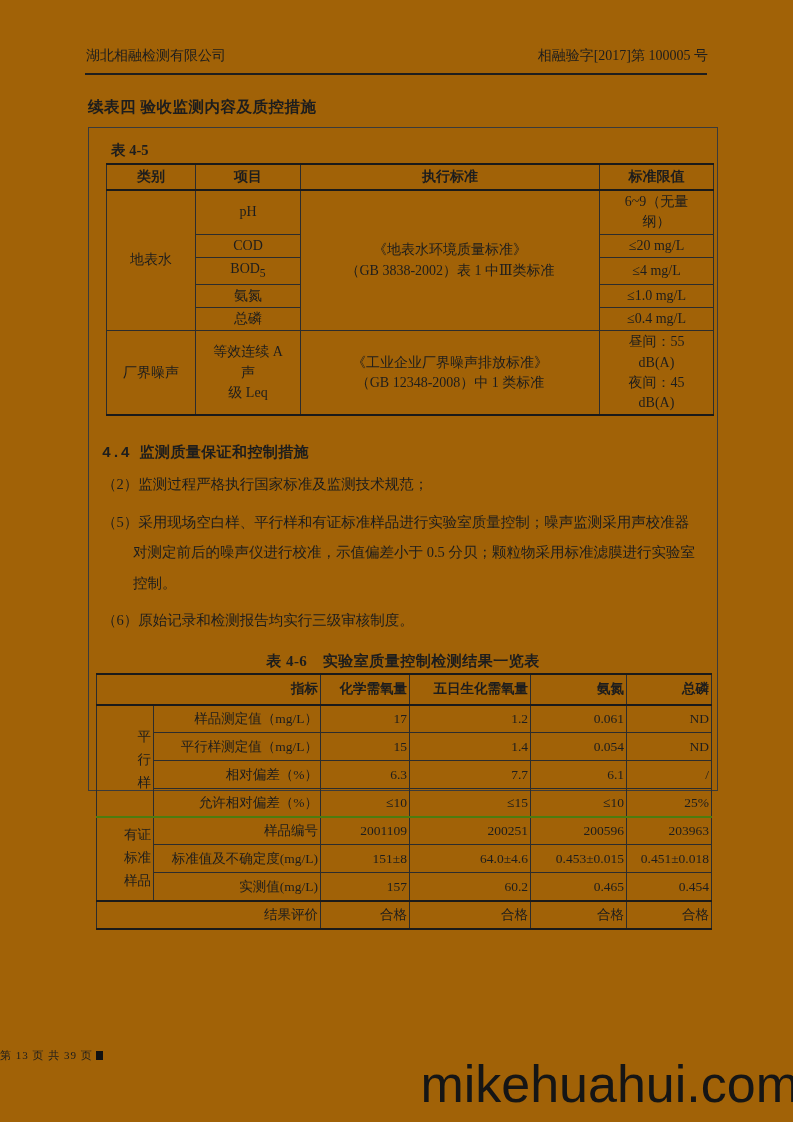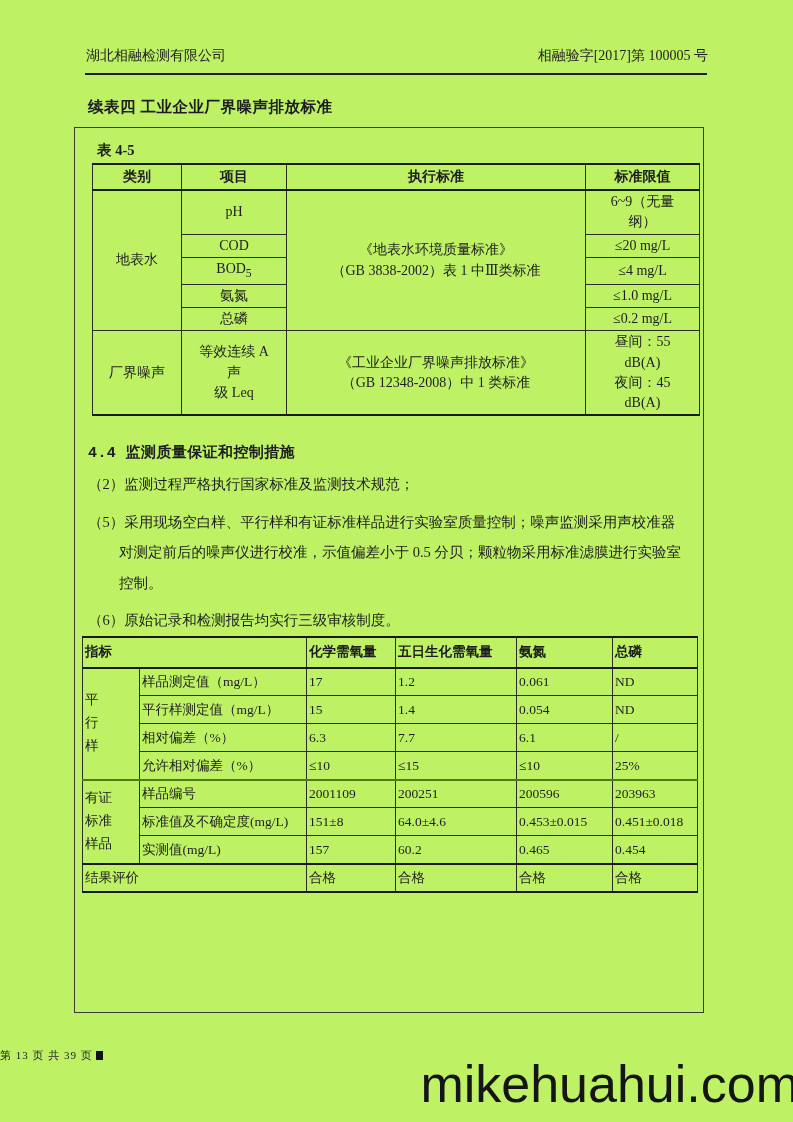--- a/index.html
+++ b/index.html
@@ -1,47 +1,47 @@
 <!DOCTYPE html>
 <html><head>
 <meta charset="utf-8">
 <style>
   * { margin:0; padding:0; box-sizing:border-box; }
   html,body { background:#ffffff; }
   .page {
-    position:relative; width:793px; height:1122px; background:#bef264;
+    position:relative; width:793px; height:1122px; background:#a16207;
     font-family:"Liberation Serif","DejaVu Serif",serif; color:#1d1d1d;
     overflow:hidden; margin:0 auto;
   }
   
   .hdr {
     position:absolute; top:47px; left:86px; width:622px;
     display:flex; justify-content:space-between; font-size:14px;
   }
   .hdr-rule { position:absolute; top:73px; left:85px; width:622px; border-top:2px solid #1e1e1e; }
   .sec-title { position:absolute; top:97px; left:88px; font-size:15.5px; font-weight:bold; letter-spacing:.5px; }
   
-  .box { position:absolute; top:127px; left:74px; width:630px; height:886px; border:1.5px solid #3a3a3a; }
+  .box { position:absolute; top:127px; left:88px; width:630px; height:664px; border:1.5px solid #3a3a3a; }
   
   .t45-label { margin:13px 0 3px 22px; font-size:14.5px; font-weight:bold; }
   table { border-collapse:collapse; table-layout:fixed; }
   .t45 { margin-left:17px; width:607px; font-size:14px; }
   .t45 td { border:1px solid #2c2c2c; text-align:center; vertical-align:middle; height:23px; padding:1px 12px; line-height:1.45; }
   .t45 tr.head td { border-top:2.5px solid #1a1a1a; border-bottom:2.5px solid #1a1a1a; font-weight:bold; height:26px; }
   .t45 tr.noise td { height:44px; border-bottom:2.5px solid #1a1a1a; }
   .t45 .two-line span { display:block; }
   
   .s44-head { margin:27px 0 0 13px; font-size:15px; font-weight:bold; letter-spacing:.4px;font-family:Liberation Mono, monospace; }
   .s44-item { margin:7px 18px 0 13px; font-size:14.5px; line-height:30.5px; }
   .s44-hang { padding-left:31px; text-indent:-31px; }
   .s44-close { margin:4px 14px 0 6px; font-size:14.5px; line-height:28px; text-indent:2.3em; }
   
   .t46-title { margin:16px 0 2px 0; text-align:center; font-size:15px; font-weight:bold; letter-spacing:.5px; }
   .t46 { margin-left:7px; width:615px; font-size:13.5px; }
-  .t46 td { border:1px solid #2c2c2c; text-align:left; vertical-align:middle; height:28px; padding:2px 2px; line-height:1.5; }
+  .t46 td { border:1px solid #2c2c2c; text-align:right; vertical-align:middle; height:28px; padding:2px 2px; line-height:1.5; }
   .t46 tr.head td { border-top:2.5px solid #1a1a1a; border-bottom:2.5px solid #1a1a1a; font-weight:bold; height:31px; }
   .t46 tr.grp-start td { border-top:2px solid #4d7c0f; }
   .t46 tr.foot td { border-top:2px solid #1a1a1a; border-bottom:2.5px solid #1a1a1a; }
   .t46 .vlines span { display:block; line-height:1.7; }
   
   .pagenum { position:absolute; top:1048px; left:0; width:770px; text-align:left; font-size:11px; letter-spacing:1px; }
   .pagenum .sq { display:inline-block; width:7px; height:9px; background:#111; margin-left:3px; vertical-align:-1px; }
   .watermark {
     position:absolute; top:1054px; right:-6px;
     font-family:"Liberation Sans","DejaVu Sans",sans-serif;
@@ -52,21 +52,21 @@
 <body>
 
 <div class="page">
 
   <div class="hdr">
     <span>湖北相融检测有限公司</span>
     <span>相融验字[2017]第 100005 号</span>
   </div>
   <div class="hdr-rule"></div>
 
-  <div class="sec-title">续表四 工业企业厂界噪声排放标准</div>
+  <div class="sec-title">续表四 验收监测内容及质控措施</div>
 
   <div class="box">
 
     <div class="t45-label">表 4-5</div>
     <table class="t45">
       <colgroup>
           <col style="width:89px">
           <col style="width:105px">
           <col style="width:299px">
           <col style="width:114px">
@@ -94,21 +94,21 @@
       <tr>
         <td><span>BOD</span><sub>5</sub></td>
         <td>≤4 mg/L</td>
       </tr>
       <tr>
         <td>氨氮</td>
         <td>≤1.0 mg/L</td>
       </tr>
       <tr>
         <td>总磷</td>
-        <td>≤0.2 mg/L</td>
+        <td>≤0.4 mg/L</td>
       </tr>
       <tr class="noise">
         <td>厂界噪声</td>
         <td class="two-line">
           <span>等效连续 A 声</span>
           <span>级 Leq</span>
         </td>
         <td class="two-line">
           <span>《工业企业厂界噪声排放标准》</span>
           <span>（GB 12348-2008）中 1 类标准</span>
@@ -119,20 +119,21 @@
         </td>
       </tr>
     </tbody>
       </table>
 
     <div class="s44-head">4.4 监测质量保证和控制措施</div>
     <p class="s44-item">（2）监测过程严格执行国家标准及监测技术规范；</p>
     <p class="s44-item s44-hang">（5）采用现场空白样、平行样和有证标准样品进行实验室质量控制；噪声监测采用声校准器对测定前后的噪声仪进行校准，示值偏差小于 0.5 分贝；颗粒物采用标准滤膜进行实验室控制。</p>
     <p class="s44-item">（6）原始记录和检测报告均实行三级审核制度。</p>
 
+    <div class="t46-title">表 4-6　实验室质量控制检测结果一览表</div>
     <table class="t46">
       <colgroup>
           <col style="width:57px">
           <col style="width:167px">
           <col style="width:89px">
           <col style="width:121px">
           <col style="width:96px">
           <col style="width:85px">
         </colgroup>
       <tbody>

